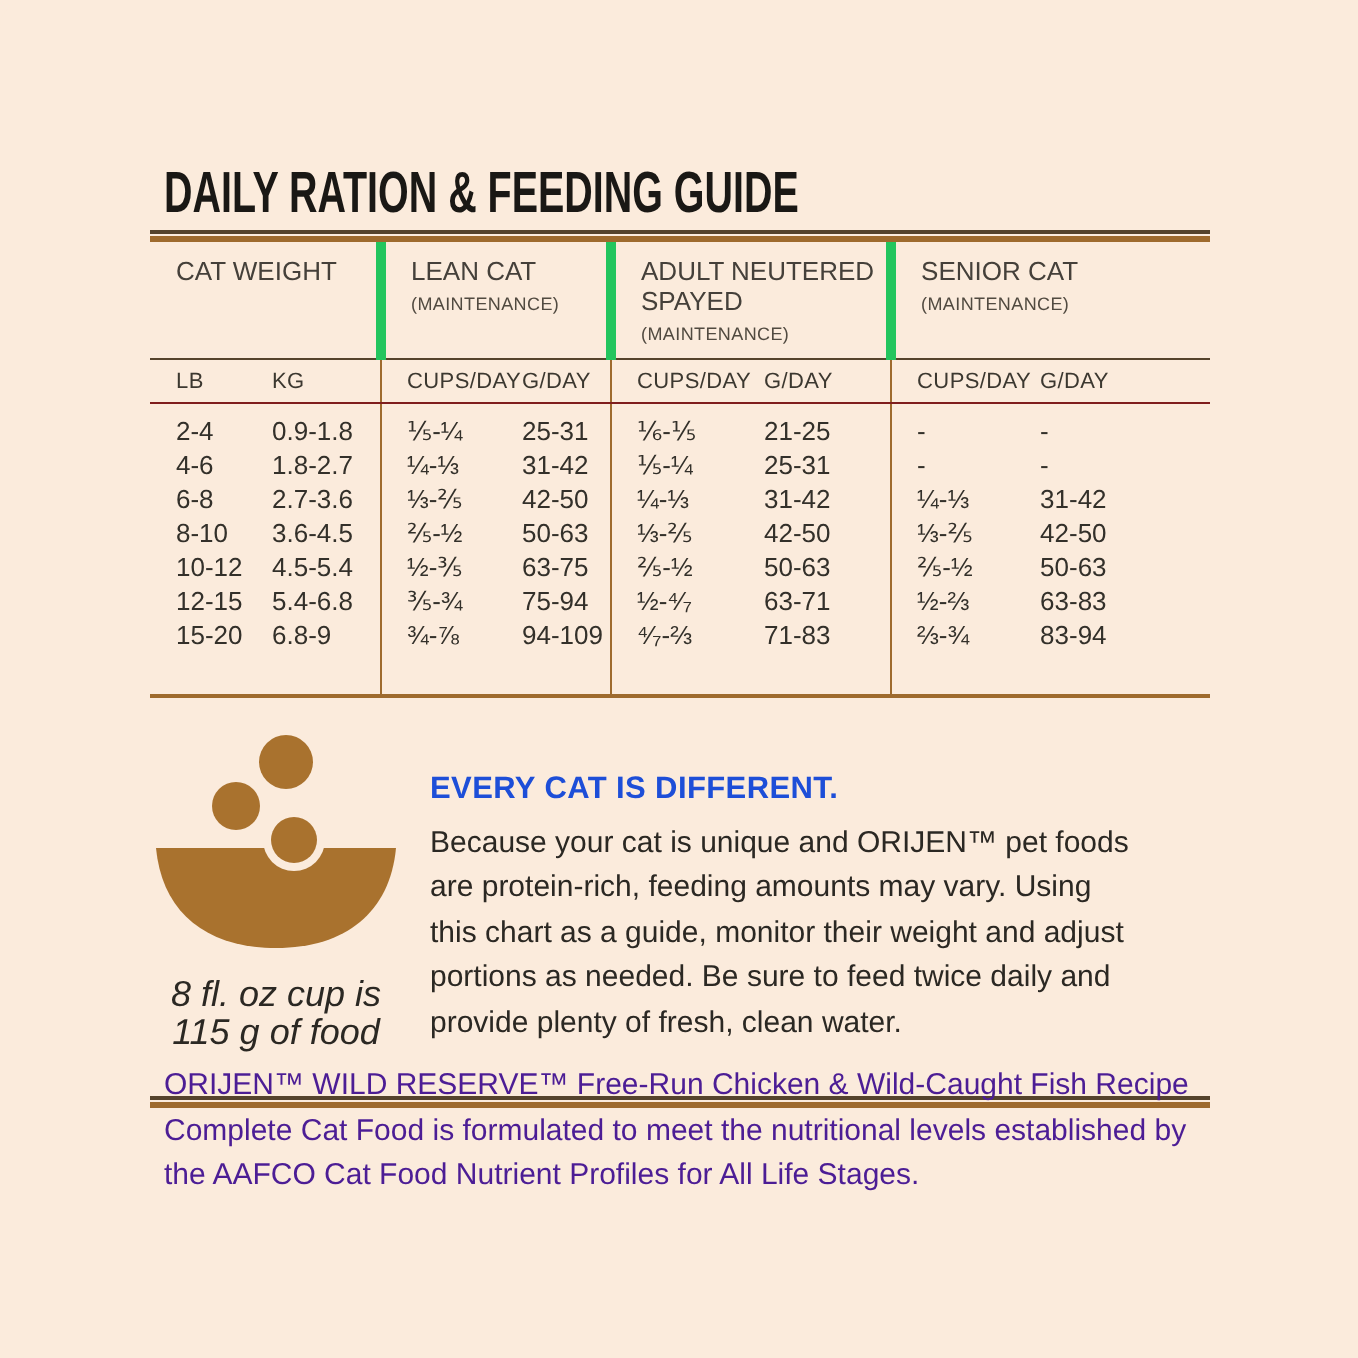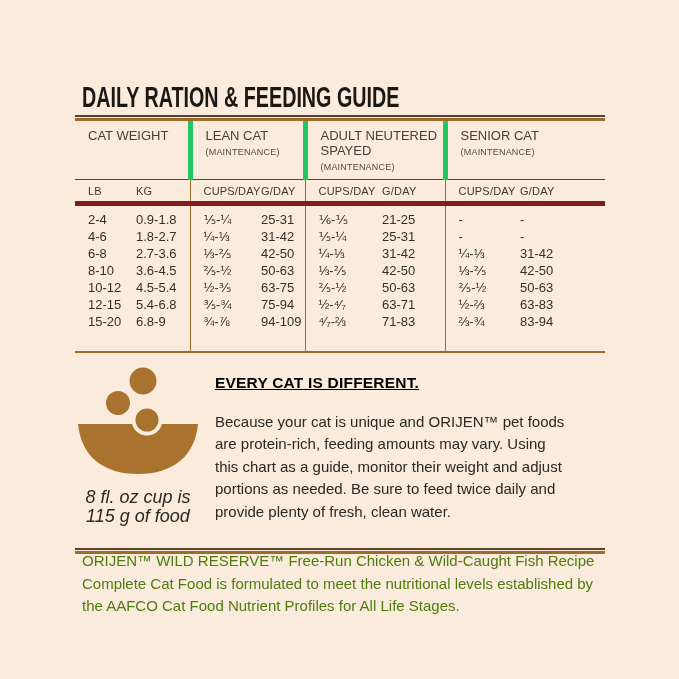--- a/index.html
+++ b/index.html
@@ -23,21 +23,21 @@
   table { width:530px; border-collapse:collapse; table-layout:fixed; }
   th, td { margin:0; text-align:left; white-space:nowrap; overflow:visible; }
   tr.groups th {
     vertical-align:top; font-weight:400; font-size:13px; line-height:15px;
     color:#45403A; padding:7px 0 4px 13px; border-bottom:1px solid #55432C;
     white-space:normal;
   }
   tr.groups .gnote { font-size:9px; letter-spacing:0.2px; color:#514A40; }
   tr.cols th {
     font-weight:400; font-size:11px; letter-spacing:0.2px; color:#3C3830;
-    padding:5px 0 4px 13px; border-bottom:5px solid #7f1d1d;
+    padding:5px 0 4px 13px; border-bottom:1px solid #7f1d1d;
   }
   tbody td {
     font-size:13px; color:#33302A; height:17px; line-height:17px;
     padding:0 0 0 13px;
   }
   tbody tr:first-child td { padding-top:5px; }
   tr.spacer td { height:21px; padding:0; }
   
   tr.groups th + th { border-left:5px solid #22c55e; }
   tr.cols th:nth-child(3), tr.cols th:nth-child(5), tr.cols th:nth-child(7),
@@ -46,32 +46,32 @@
   }
   tr.spacer td { border-bottom:2px solid #9E6A2D; }
   
   .bowl { position:absolute; left:78px; top:367px; }
   .caption {
     position:absolute; left:58px; top:488px; width:160px; text-align:center;
     font-size:18px; line-height:19px; color:#2B2823;font-style:italic;
   }
   
   .info-head {
-    position:absolute; left:215px; top:374px; margin:0;
-    font-size:15.5px; font-weight:700; color:#000000; letter-spacing:0.2px;text-decoration:underline;
+    position:absolute; left:215px; top:386px; margin:0;
+    font-size:15.5px; font-weight:700; color:#1d4ed8; letter-spacing:0.2px;
   }
   .info-body {
     position:absolute; left:215px; top:411px; width:410px; margin:0;
     font-size:15px; line-height:22.4px; color:#2B2823;
   }
   
   .footer-rule { position:absolute; left:75px; top:548px; width:530px; }
   .footer-text {
-    position:absolute; left:82px; top:550px; width:556px; margin:0;
-    font-size:15px; line-height:22.5px; color:#4d7c0f;
+    position:absolute; left:82px; top:532px; width:556px; margin:0;
+    font-size:15px; line-height:22.5px; color:#4c1d95;
   }
 </style>
 </head>
 <body>
 
 <div class="page">
 
   <h1 class="title">DAILY RATION &amp; FEEDING GUIDE</h1>
 
   <div class="table-wrap">

